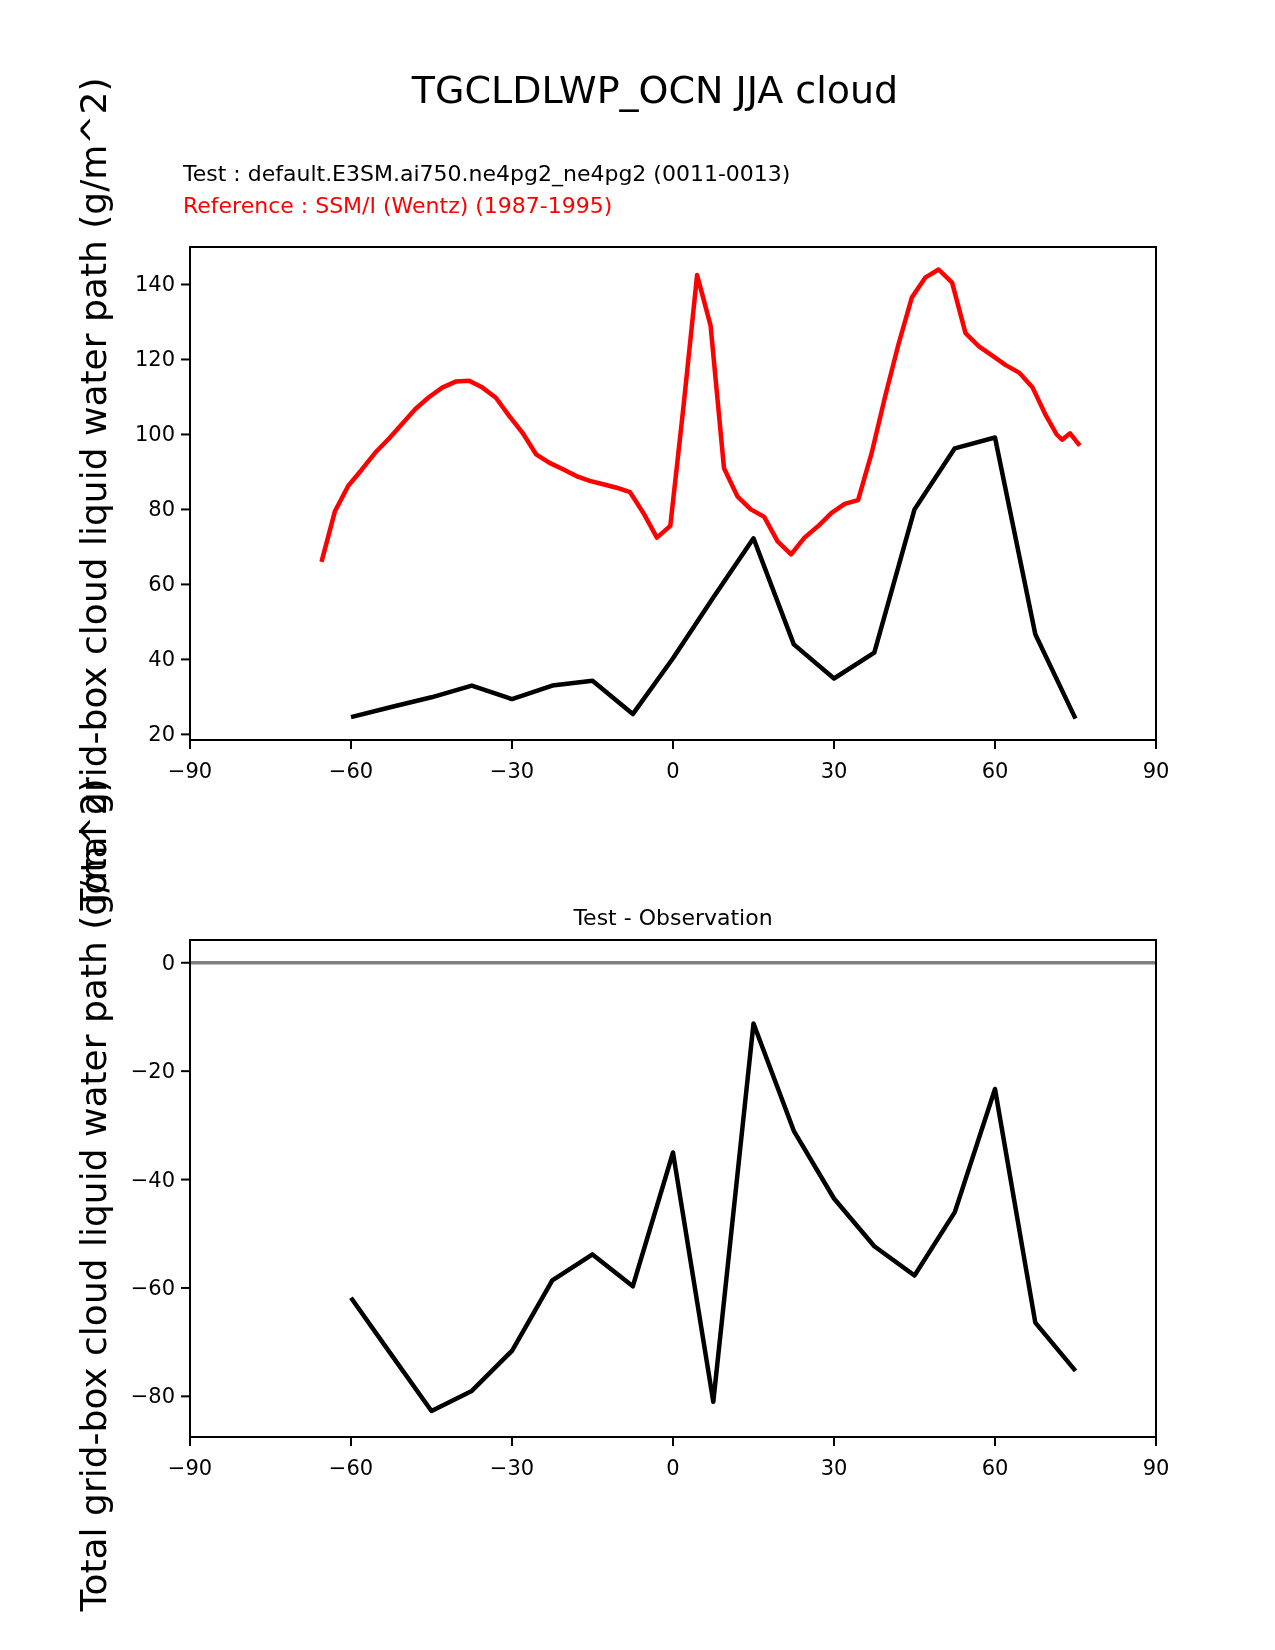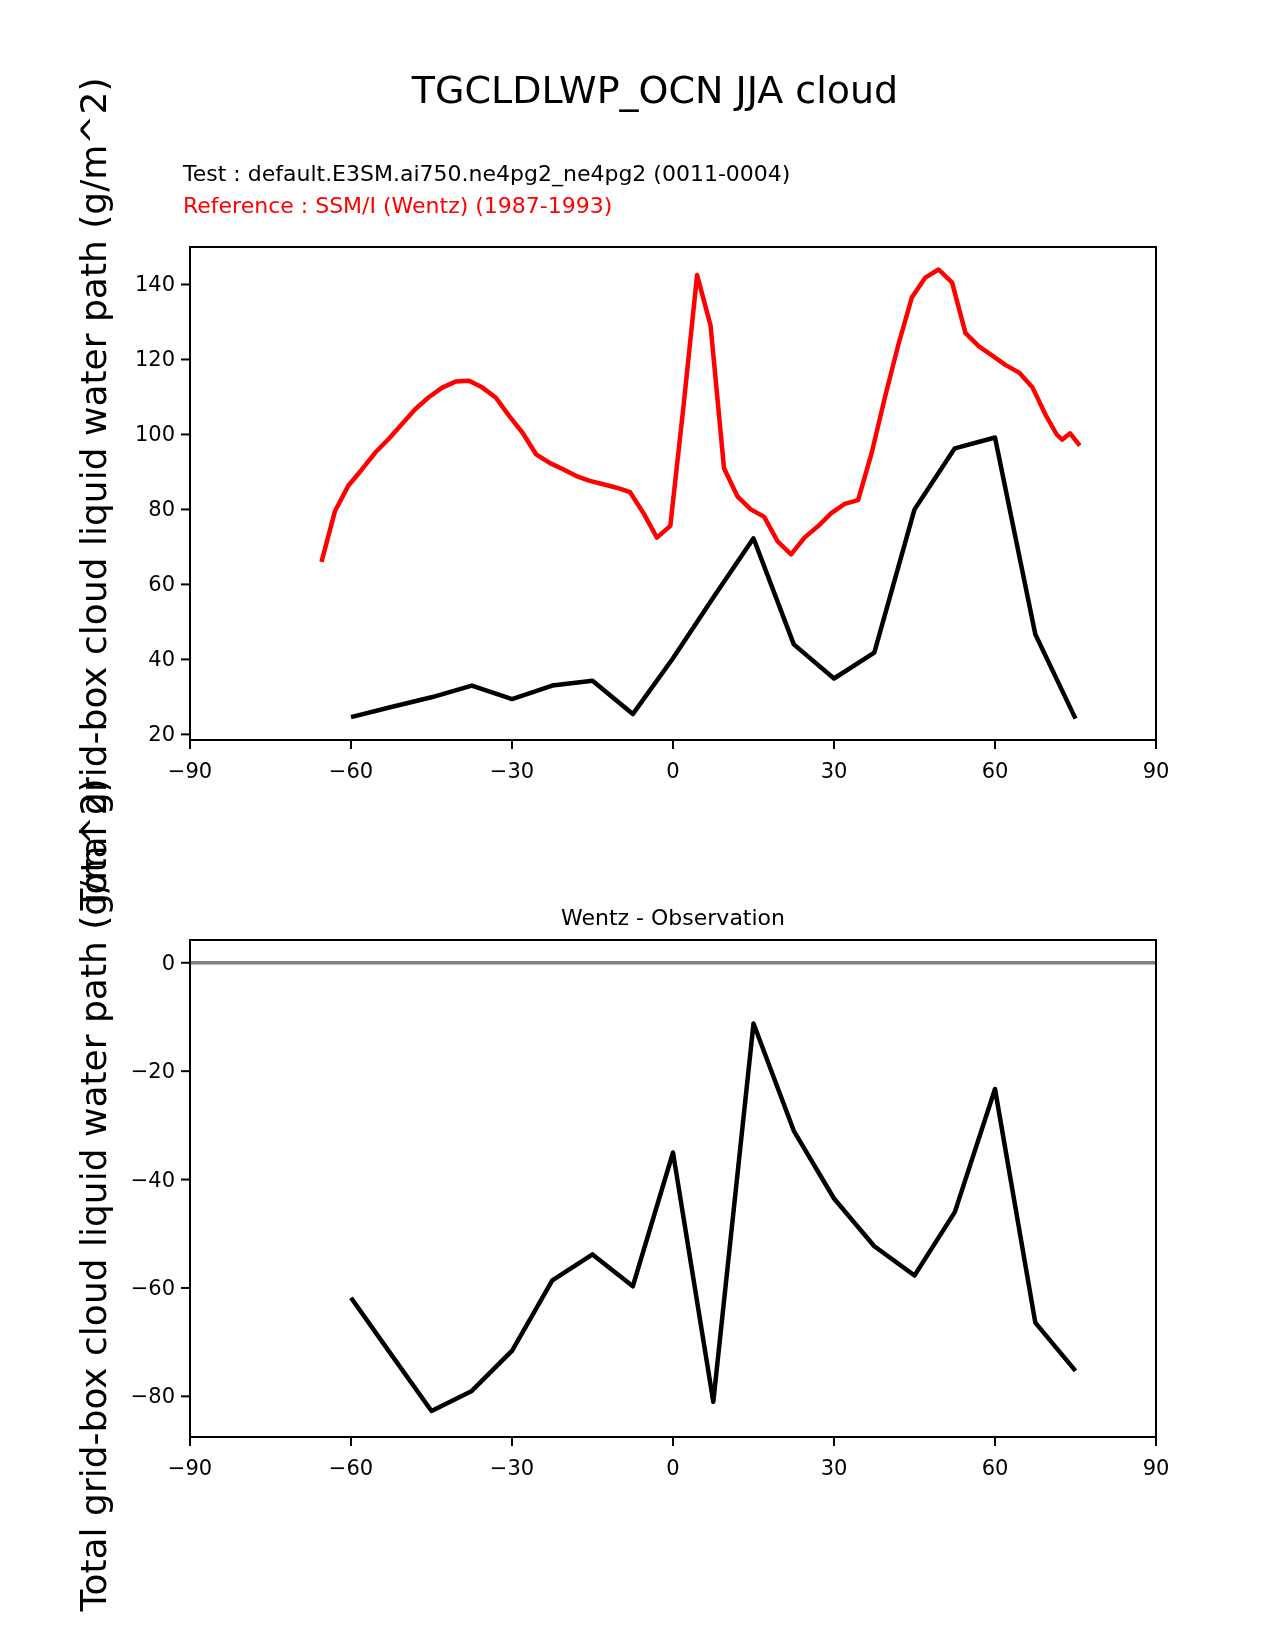--- a/index.html
+++ b/index.html
@@ -43,27 +43,27 @@
   }
   svg.plots{position:absolute;left:0;top:0;}
 </style>
 </head>
 <body>
 
 <div id="figure">
 
   <div class="page-title">TGCLDLWP_OCN JJA cloud</div>
 
-  <div class="subtitle test" style="color: rgb(0, 0, 0);">Test : default.E3SM.ai750.ne4pg2_ne4pg2 (0011-0004)</div>
-  <div class="subtitle reference" style="color: rgb(255, 0, 0);">Reference : SSM/I (Wentz) (1987-1993)</div>
+  <div class="subtitle test" style="color: rgb(0, 0, 0);">Test : default.E3SM.ai750.ne4pg2_ne4pg2 (0011-0013)</div>
+  <div class="subtitle reference" style="color: rgb(255, 0, 0);">Reference : SSM/I (Wentz) (1987-1995)</div>
 
   <div class="ylabel top">Total grid-box cloud liquid water path (g/m^2)</div>
   <div class="ylabel bottom">Total grid-box cloud liquid water path (g/m^2)</div>
 
-  <div class="subplot-title">Wentz - Observation</div>
+  <div class="subplot-title">Test - Observation</div>
 
   <svg class="plots" id="plot-canvas" width="1275" height="1650" viewBox="0 0 1275 1650">
       <polyline points="351.0,717.1 391.3,707.0 431.5,697.3 471.8,685.6 512.0,699.1 552.3,685.6 592.5,680.8 632.8,714.1 673.0,658.3 713.3,597.5 753.5,538.3 793.8,644.4 834.0,678.5 874.3,652.6 914.5,509.4 954.8,448.3 995.0,437.5 1035.3,634.3 1075.5,718.6" fill="none" stroke="#000000" stroke-width="4.5" stroke-linejoin="round" stroke-linecap="butt"></polyline>
       <polyline points="321.5,561.9 334.9,511.3 348.3,485.8 361.7,469.7 375.1,452.8 388.6,439.0 402.0,424.0 415.4,409.0 428.8,397.3 442.2,387.6 455.6,381.6 469.1,380.8 482.5,387.6 495.9,397.7 509.3,416.1 522.7,433.0 536.1,454.3 549.6,462.9 563.0,469.3 576.4,476.1 589.8,480.9 603.2,484.3 616.6,487.7 630.1,492.2 643.5,513.2 656.9,537.6 670.3,525.9 683.7,404.5 697.1,275.1 710.6,325.7 724.0,468.2 737.4,496.3 750.8,509.4 764.2,516.9 777.6,541.3 791.1,554.4 804.5,537.6 817.9,526.3 831.3,513.2 844.7,503.8 858.1,500.1 871.6,453.2 885.0,397.0 898.4,344.5 911.8,297.6 925.2,277.7 938.6,269.5 952.1,282.6 965.5,333.2 978.9,346.3 992.3,355.7 1005.7,365.1 1019.1,372.6 1032.6,387.6 1046.0,415.7 1056.7,434.5 1062.1,439.7 1070.1,433.3 1079.8,445.7" fill="none" stroke="#ff0000" stroke-width="4.5" stroke-linejoin="round" stroke-linecap="butt"></polyline>
       <rect x="190" y="247" width="966" height="493" fill="none" stroke="#000000" stroke-width="2"></rect>
       <line x1="190" y1="740" x2="190" y2="749" stroke="#000000" stroke-width="2"></line>
       <text x="190" y="778" text-anchor="middle" font-size="21" fill="#000000" font-family="&quot;DejaVu Sans&quot;, sans-serif">−90</text>
       <line x1="351" y1="740" x2="351" y2="749" stroke="#000000" stroke-width="2"></line>
       <text x="351" y="778" text-anchor="middle" font-size="21" fill="#000000" font-family="&quot;DejaVu Sans&quot;, sans-serif">−60</text>
       <line x1="512" y1="740" x2="512" y2="749" stroke="#000000" stroke-width="2"></line>

